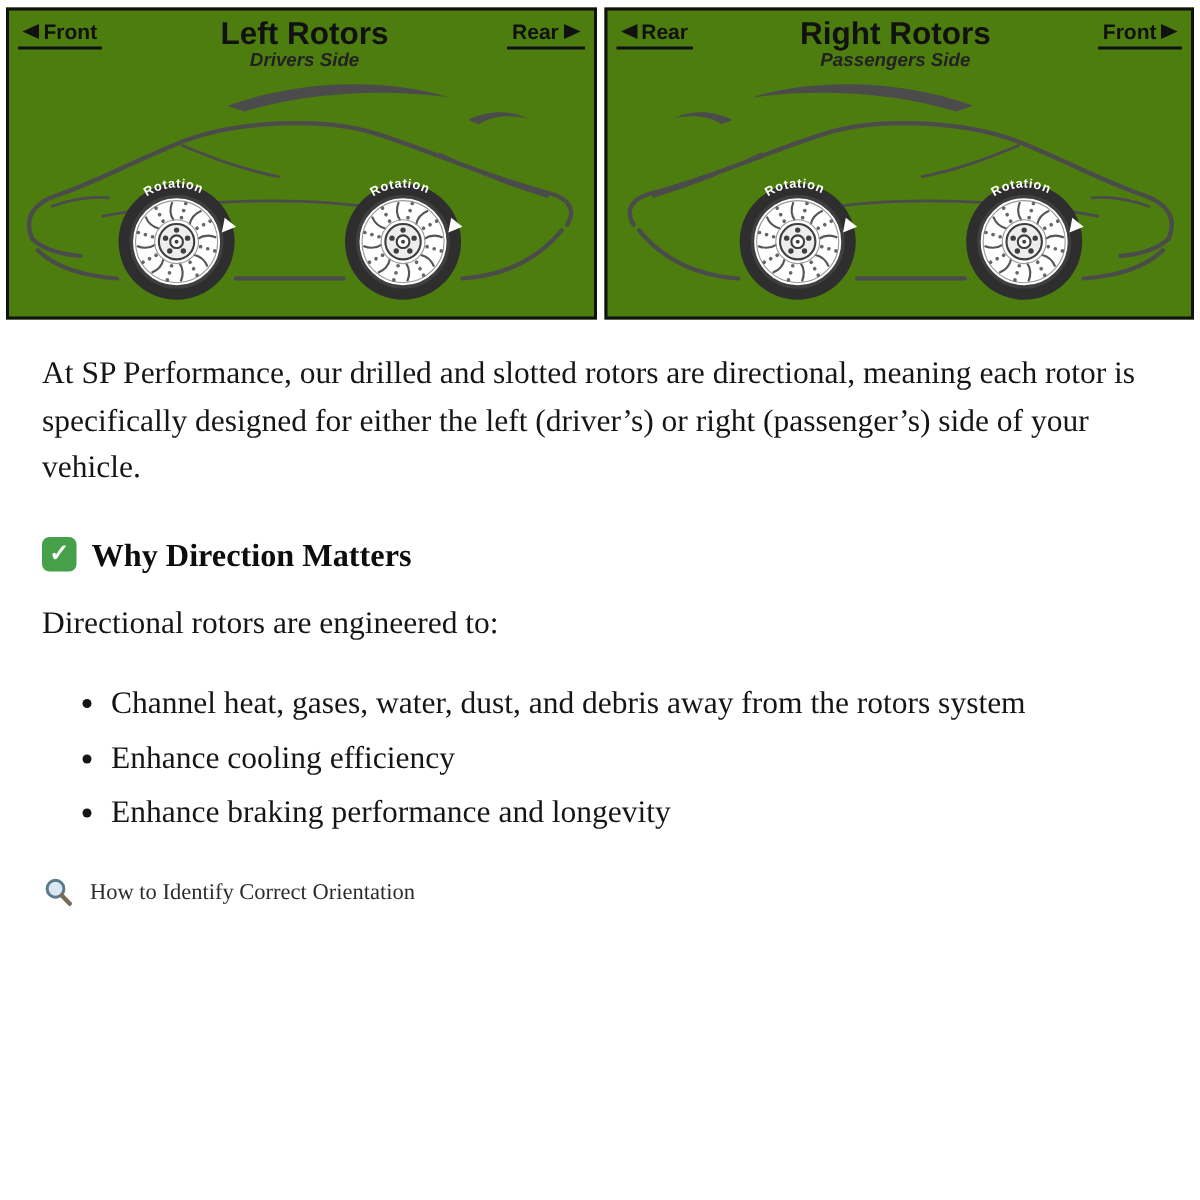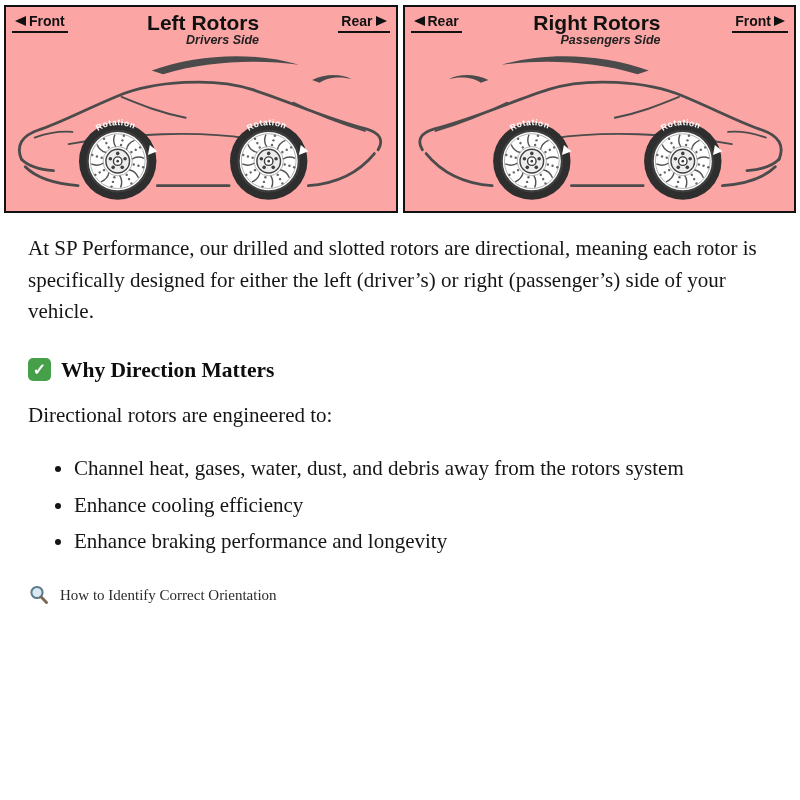--- a/index.html
+++ b/index.html
@@ -1,32 +1,32 @@
 <!DOCTYPE html>
 <html><head>
 <meta charset="utf-8">
 <style>
   html,body{margin:0;padding:0;background:#fff;color:#111;
     font-family:"Liberation Serif", serif;}
   .page{width:800px;min-height:800px;box-sizing:border-box;padding:5px 4px 10px;}
 
   
   .panels{display:flex;gap:5px;}
-  .panel{flex:1;border:2px solid #111;background:#fca5a5;box-sizing:border-box;
+  .panel{flex:1;border:2px solid #111;background:#4d7c0f;box-sizing:border-box;
     padding:4px 6px 0;height:208px;overflow:hidden;}
   .panel-header{display:flex;align-items:flex-start;justify-content:space-between;
     font-family:"Liberation Sans", sans-serif;}
   .dir{display:flex;align-items:center;gap:3px;font-weight:bold;font-size:14px;
     border-bottom:2px solid #111;padding:0 3px 2px;margin-top:2px;color:#111;}
   .tri{width:0;height:0;display:inline-block;}
   .tri-left{border-top:5px solid transparent;border-bottom:5px solid transparent;
     border-right:11px solid #111;}
   .tri-right{border-top:5px solid transparent;border-bottom:5px solid transparent;
     border-left:11px solid #111;}
-  .titles{text-align:right;line-height:1.1;}
+  .titles{text-align:center;line-height:1.1;}
   .panel-title{font-size:21px;font-weight:bold;color:#111;}
   .panel-subtitle{font-size:12.5px;font-style:italic;font-weight:bold;color:#222;}
   .car-svg{display:block;width:100%;height:auto;margin-top:-2px;}
   .rot-label{font-family:"Liberation Sans", sans-serif;font-size:9px;font-weight:bold;
     fill:#fff;letter-spacing:.5px;}
 
   
   .article{padding:20px 20px 0 24px;font-size:21px;line-height:1.5;color:#151515;}
   .intro{margin:0 0 8px 0;max-width:745px;}
   .h1{display:flex;align-items:center;gap:10px;font-weight:bold;font-size:21.5px;

